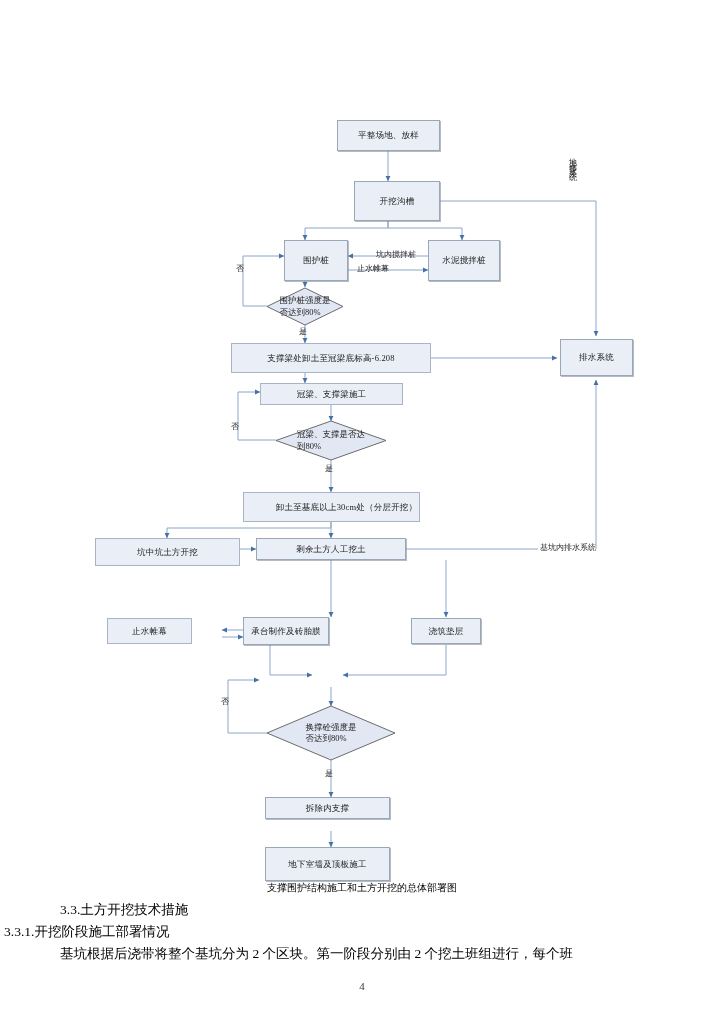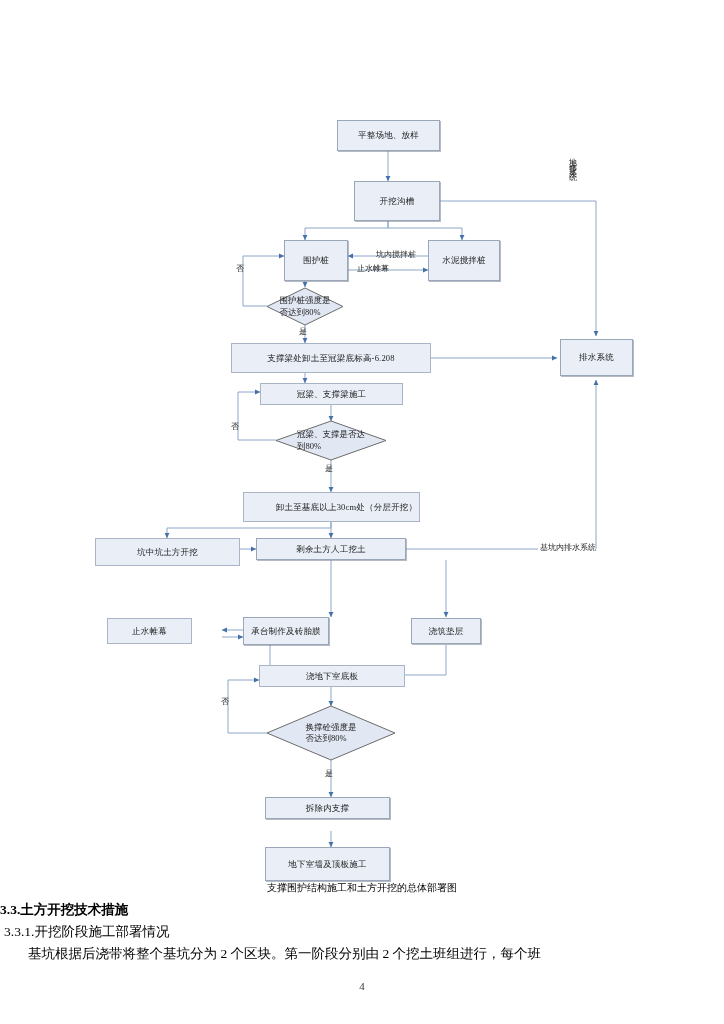--- a/index.html
+++ b/index.html
@@ -43,23 +43,23 @@
   .vlabel{
     position:absolute;font-size:8px;color:#222;
     writing-mode:vertical-rl;text-orientation:upright;
     letter-spacing:3px;line-height:1;
   }
 
   
   #textblock{position:absolute;left:0;top:852px;width:724px;}
   .tline{font-size:13.5px;line-height:22px;color:#000;white-space:pre;}
   .caption{text-align:center;font-size:10px;line-height:22px;}
-  .indent1{font-weight:bold;}
+  .indent1{padding-left:60px;}
   .indent0{padding-left:4px;}
-  .indent2{padding-left:28px;}
+  .indent2{padding-left:60px;}
   #pagenum{
     position:absolute;left:0;top:955px;width:724px;text-align:center;
     font-size:11px;color:#3a3a3a;
   }
 </style>
 </head>
 <body>
 
 <div id="page">
 
@@ -158,21 +158,20 @@
     <div class="node thin" style="left:95px;top:513px;width:145px;height:28px;">坑中坑土方开挖</div>
 
     <div class="node" style="left:256px;top:513px;width:150px;height:22px;">剩余土方人工挖土</div>
 
     <div class="node thin" style="left:107px;top:593px;width:85px;height:26px;">止水帷幕</div>
 
     <div class="node" style="left:243px;top:592px;width:86px;height:28px;">承台制作及砖胎膜</div>
 
     <div class="node" style="left:411px;top:593px;width:70px;height:26px;">浇筑垫层</div>
 
-    <div class="node thin" style="left:259px;top:640px;width:146px;height:22px;">浇地下室底板</div>
 
     <div class="node" style="left:265px;top:772px;width:125px;height:22px;">拆除内支撑</div>
 
     <div class="node" style="left:265px;top:822px;width:125px;height:34px;">地下室墙及顶板施工</div>
 
     <div class="node" style="left:560px;top:314px;width:73px;height:37px;">排水系统</div>
 
     <div class="dlabel" style="left:262px;top:263px;width:86px;height:37px;white-space:pre-line;">围护桩强度是
 否达到80%</div>
 

